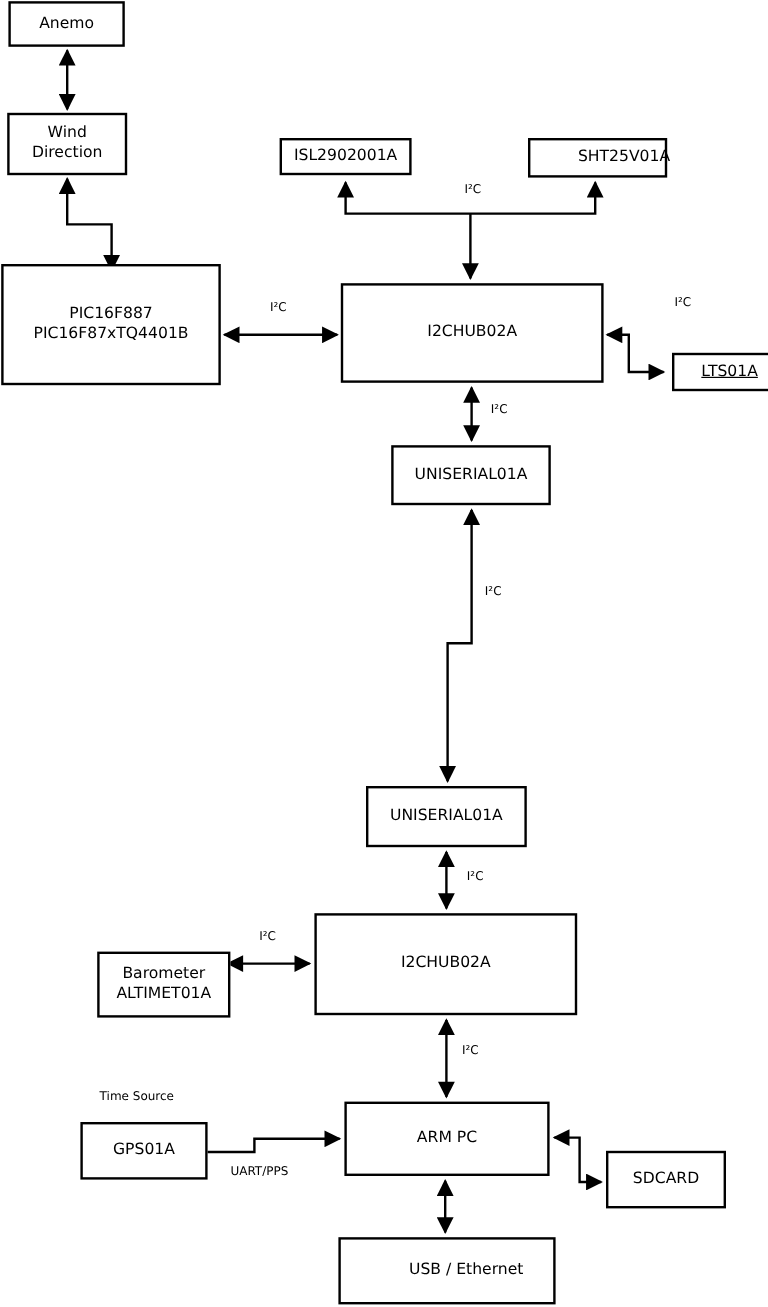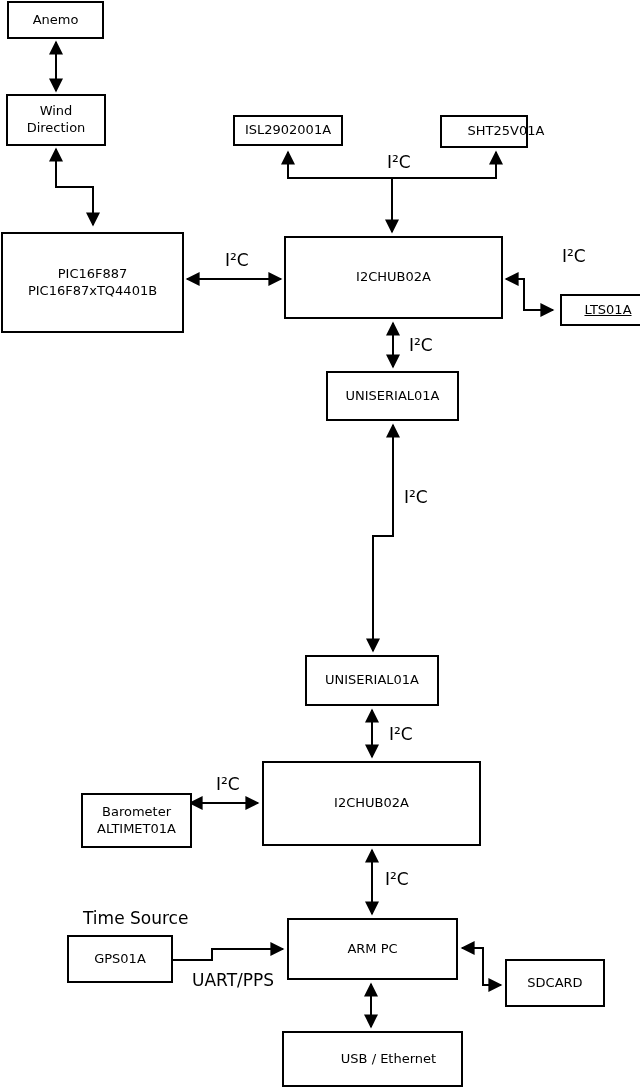--- a/index.html
+++ b/index.html
@@ -25,21 +25,21 @@
     display: flex;
     align-items: center;
     justify-content: center;
     text-align: center;
     font-size: 13px;
     line-height: 1.3;
   }
   .box span { white-space: pre-line; }
   .edge-label {
     position: absolute;
-    font-size: 17px;
+    font-size: 10px;
     line-height: 1.1;
     white-space: nowrap;
   }
 </style>
 </head>
 <body>
 
 <div class="stage">
 
   <svg class="wires" viewBox="0 0 640 1089" xmlns="http://www.w3.org/2000/svg">
@@ -68,30 +68,30 @@
 
   <div class="box" style="left:7px;top:1px;width:97px;height:38px;">
     <span>Anemo</span>
   </div>
 
   <div class="box" style="left:6px;top:94px;width:100px;height:52px;">
     <span>Wind
 Direction</span>
   </div>
 
-  <div class="box" style="left:1px;top:232px;width:183px;height:101px;">
+  <div class="box" style="left:1px;top:220px;width:183px;height:101px;">
     <span>PIC16F887
 PIC16F87xTQ4401B</span>
   </div>
 
   <div class="box" style="left:233px;top:115px;width:110px;height:31px;">
     <span>ISL2902001A</span>
   </div>
 
-  <div class="box" style="left:440px;top:115px;width:88px;height:33px;padding-left:44px;">
+  <div class="box" style="left:440px;top:115px;width:116px;height:33px;padding-left:44px;">
     <span>SHT25V01A</span>
   </div>
 
   <div class="box" style="left:284px;top:236px;width:219px;height:83px;">
     <span>I2CHUB02A</span>
   </div>
 
   <div class="box" style="left:560px;top:294px;width:96px;height:32px;text-decoration:underline;">
     <span>LTS01A</span>
   </div>

